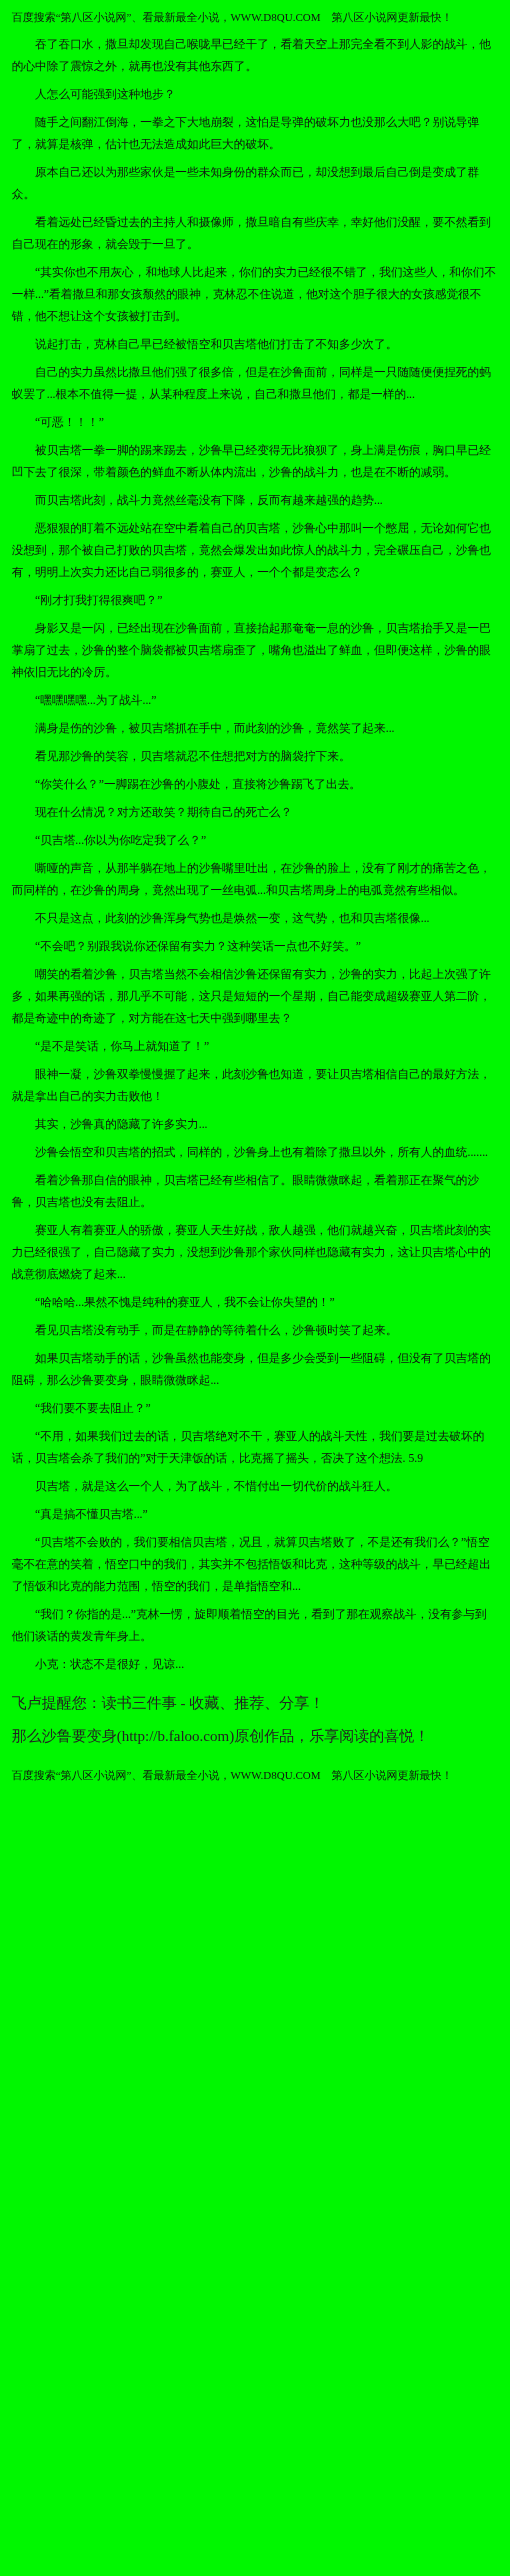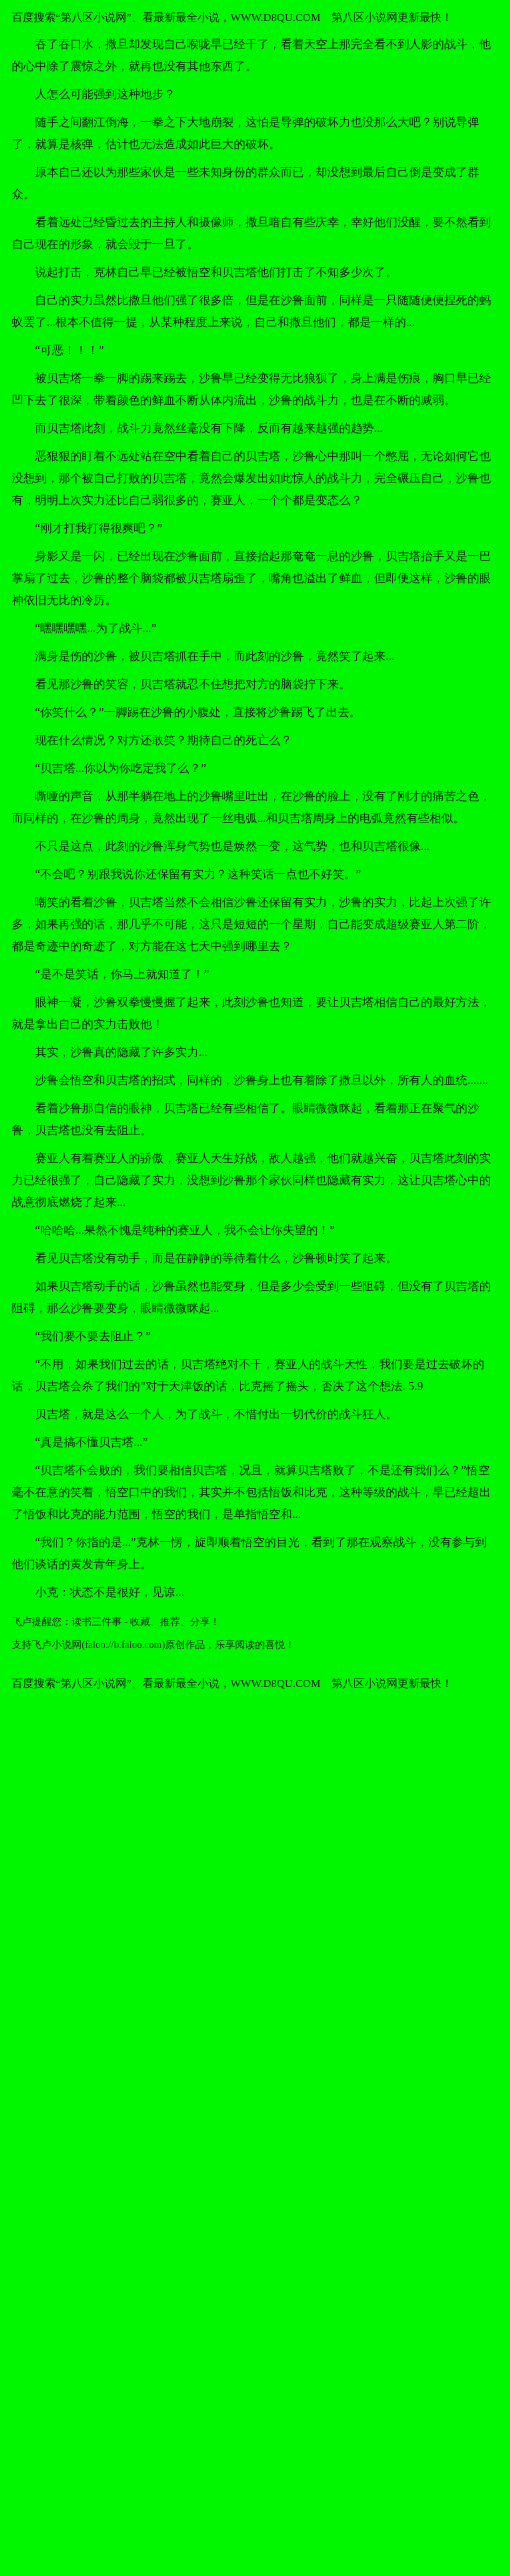--- a/index.html
+++ b/index.html
@@ -25,42 +25,43 @@
   }
   .content p {
     font-size: 11.7px;
     line-height: 22px;
     margin: 6px 0;
     text-indent: 2em;
     color: #111111;
     word-break: break-all;
   }
   .promo-line {
-    font-size: 10px;
+    font-size: 15px;
     line-height: 11.7px;
-    margin-top: 12px;
+    margin-top: 22px;
     color: #222222;
   }
   .footer-line {
     margin-top: 22px;
   }
 </style>
 </head>
 <body>
 
 <div class="page">
 
   <div class="site-line">百度搜索“第八区小说网”、看最新最全小说，WWW.D8QU.COM　第八区小说网更新最快！</div>
 
   <div class="content">
       <p>吞了吞口水，撒旦却发现自己喉咙早已经干了，看着天空上那完全看不到人影的战斗，他的心中除了震惊之外，就再也没有其他东西了。</p>
       <p>人怎么可能强到这种地步？</p>
       <p>随手之间翻江倒海，一拳之下大地崩裂，这怕是导弹的破坏力也没那么大吧？别说导弹了，就算是核弹，估计也无法造成如此巨大的破坏。</p>
       <p>原本自己还以为那些家伙是一些未知身份的群众而已，却没想到最后自己倒是变成了群众。</p>
       <p>看着远处已经昏过去的主持人和摄像师，撒旦暗自有些庆幸，幸好他们没醒，要不然看到自己现在的形象，就会毁于一旦了。</p>
+      <p>“其实你也不用灰心，和地球人比起来，你们的实力已经很不错了，我们这些人，和你们不一样...”看着撒旦和那女孩颓然的眼神，克林忍不住说道，他对这个胆子很大的女孩感觉很不错，他不想让这个女孩被打击到。</p>
       <p>说起打击，克林自己早已经被悟空和贝吉塔他们打击了不知多少次了。</p>
       <p>自己的实力虽然比撒旦他们强了很多倍，但是在沙鲁面前，同样是一只随随便便捏死的蚂蚁罢了...根本不值得一提，从某种程度上来说，自己和撒旦他们，都是一样的...</p>
       <p>“可恶！！！”</p>
       <p>被贝吉塔一拳一脚的踢来踢去，沙鲁早已经变得无比狼狈了，身上满是伤痕，胸口早已经凹下去了很深，带着颜色的鲜血不断从体内流出，沙鲁的战斗力，也是在不断的减弱。</p>
       <p>而贝吉塔此刻，战斗力竟然丝毫没有下降，反而有越来越强的趋势...</p>
       <p>恶狠狠的盯着不远处站在空中看着自己的贝吉塔，沙鲁心中那叫一个憋屈，无论如何它也没想到，那个被自己打败的贝吉塔，竟然会爆发出如此惊人的战斗力，完全碾压自己，沙鲁也有，明明上次实力还比自己弱很多的，赛亚人，一个个都是变态么？</p>
       <p>“刚才打我打得很爽吧？”</p>
       <p>身影又是一闪，已经出现在沙鲁面前，直接抬起那奄奄一息的沙鲁，贝吉塔抬手又是一巴掌扇了过去，沙鲁的整个脑袋都被贝吉塔扇歪了，嘴角也溢出了鲜血，但即便这样，沙鲁的眼神依旧无比的冷厉。</p>
       <p>“嘿嘿嘿嘿...为了战斗...”</p>
       <p>满身是伤的沙鲁，被贝吉塔抓在手中，而此刻的沙鲁，竟然笑了起来...</p>
@@ -85,18 +86,18 @@
       <p>“不用，如果我们过去的话，贝吉塔绝对不干，赛亚人的战斗天性，我们要是过去破坏的话，贝吉塔会杀了我们的”对于天津饭的话，比克摇了摇头，否决了这个想法. 5.9</p>
       <p>贝吉塔，就是这么一个人，为了战斗，不惜付出一切代价的战斗狂人。</p>
       <p>“真是搞不懂贝吉塔...”</p>
       <p>“贝吉塔不会败的，我们要相信贝吉塔，况且，就算贝吉塔败了，不是还有我们么？”悟空毫不在意的笑着，悟空口中的我们，其实并不包括悟饭和比克，这种等级的战斗，早已经超出了悟饭和比克的能力范围，悟空的我们，是单指悟空和...</p>
       <p>“我们？你指的是...”克林一愣，旋即顺着悟空的目光，看到了那在观察战斗，没有参与到他们谈话的黄发青年身上。</p>
       <p>小克：状态不是很好，见谅...</p>
     </div>
 
   <div class="promo-line">飞卢提醒您：读书三件事 - 收藏、推荐、分享！</div>
 
-  <div class="promo-line">支持飞卢小说网(faloo://b.faloo.com)原创作品，乐享阅读的喜悦！</div>
+  <div class="promo-line">那么沙鲁要变身(http://b.faloo.com)原创作品，乐享阅读的喜悦！</div>
 
   <div class="site-line footer-line">百度搜索“第八区小说网”、看最新最全小说，WWW.D8QU.COM　第八区小说网更新最快！</div>
 
 </div>
 
 
 </body></html>

